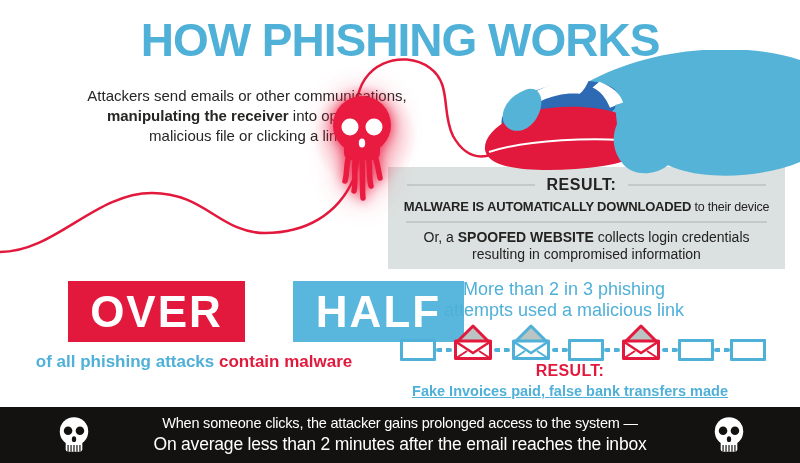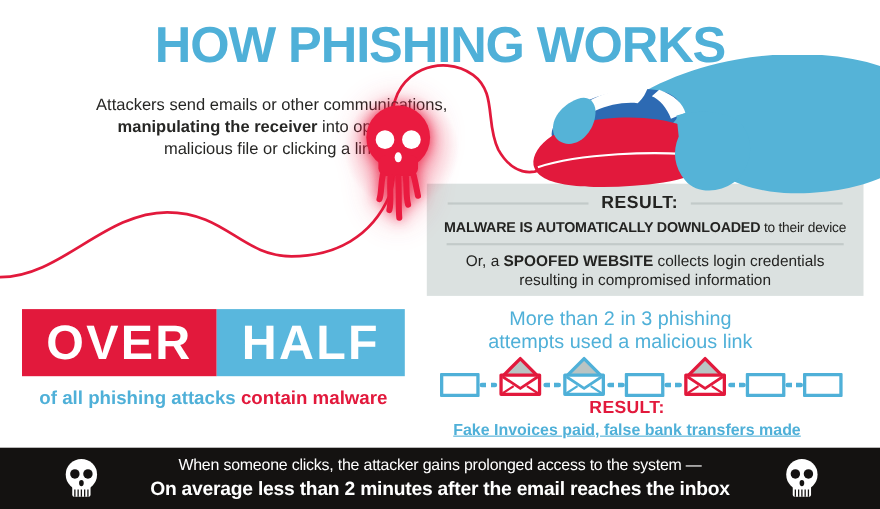--- a/index.html
+++ b/index.html
@@ -34,21 +34,21 @@
   .rb-head .l1{width:128px;} .rb-head .l2{width:138px;}
   .rb-heading{font-size:16px;font-weight:800;letter-spacing:.5px;}
   .rb-line1{margin-top:5px;font-size:12.5px;letter-spacing:-.2px;}
   .rb-line1 b{font-size:13px;font-weight:800;}
   .rb-divider{height:2px;background:var(--lightline);margin:7px 18px 6px 18px;}
   .rb-line2,.rb-line3{font-size:14px;line-height:17px;font-weight:500;}
   .rb-line2 b{font-weight:800;}
 
   .overhalf{position:absolute;left:20px;top:281px;display:flex;z-index:2;}
   .oh-word{height:61px;display:flex;align-items:center;justify-content:center;
-    color:#fff;font-size:44px;font-weight:800;letter-spacing:2px;}
+    color:#fff;font-size:44px;font-weight:800;letter-spacing:2px;margin-left:48px;}
   .oh-over{width:177px;background:var(--red);}
   .oh-half{width:171px;background:#59B7DD;}
   .oh-caption{position:absolute;left:12px;top:352px;width:364px;text-align:center;z-index:2;
     font-size:17px;font-weight:800;}
   .oh-caption .c-blue{color:var(--blue);}
   .oh-caption .c-red{color:var(--red);}
 
   .stat-right{position:absolute;left:399px;top:279px;width:330px;text-align:center;z-index:2;
     color:var(--blue);font-size:18px;font-weight:400;line-height:21px;}
 
@@ -60,21 +60,21 @@
   .c-env{display:block;}
 
   .chain-result{position:absolute;left:405px;top:362px;width:330px;text-align:center;z-index:2;}
   .cr-head{color:var(--red);font-size:16px;font-weight:800;letter-spacing:.3px;}
   .cr-text{margin-top:3px;color:var(--blue);font-size:14.5px;font-weight:800;text-decoration:underline;}
 
   .footer{position:absolute;left:0;top:407px;width:800px;height:56px;background:var(--footer);z-index:5;
     display:flex;align-items:center;justify-content:center;}
   .footer-text{text-align:center;color:#fff;}
   .f-line1{font-size:14.5px;font-weight:400;letter-spacing:-.2px;}
-  .f-line2{font-size:17.5px;font-weight:700;margin-top:3px;letter-spacing:-.2px;}
+  .f-line2{font-size:17.5px;font-weight:400;margin-top:3px;letter-spacing:-.2px;}
   .f-skull{position:absolute;top:9px;}
   .f-skull.left{left:55px;} .f-skull.right{left:710px;}
 </style>
 </head>
 <body>
 
 <div class="canvas">
 
   <svg class="squiggle" width="800" height="463" viewBox="0 0 800 463">
     <path d="M0,252 C55,252 95,193 152,193 C205,193 220,233 265,233

